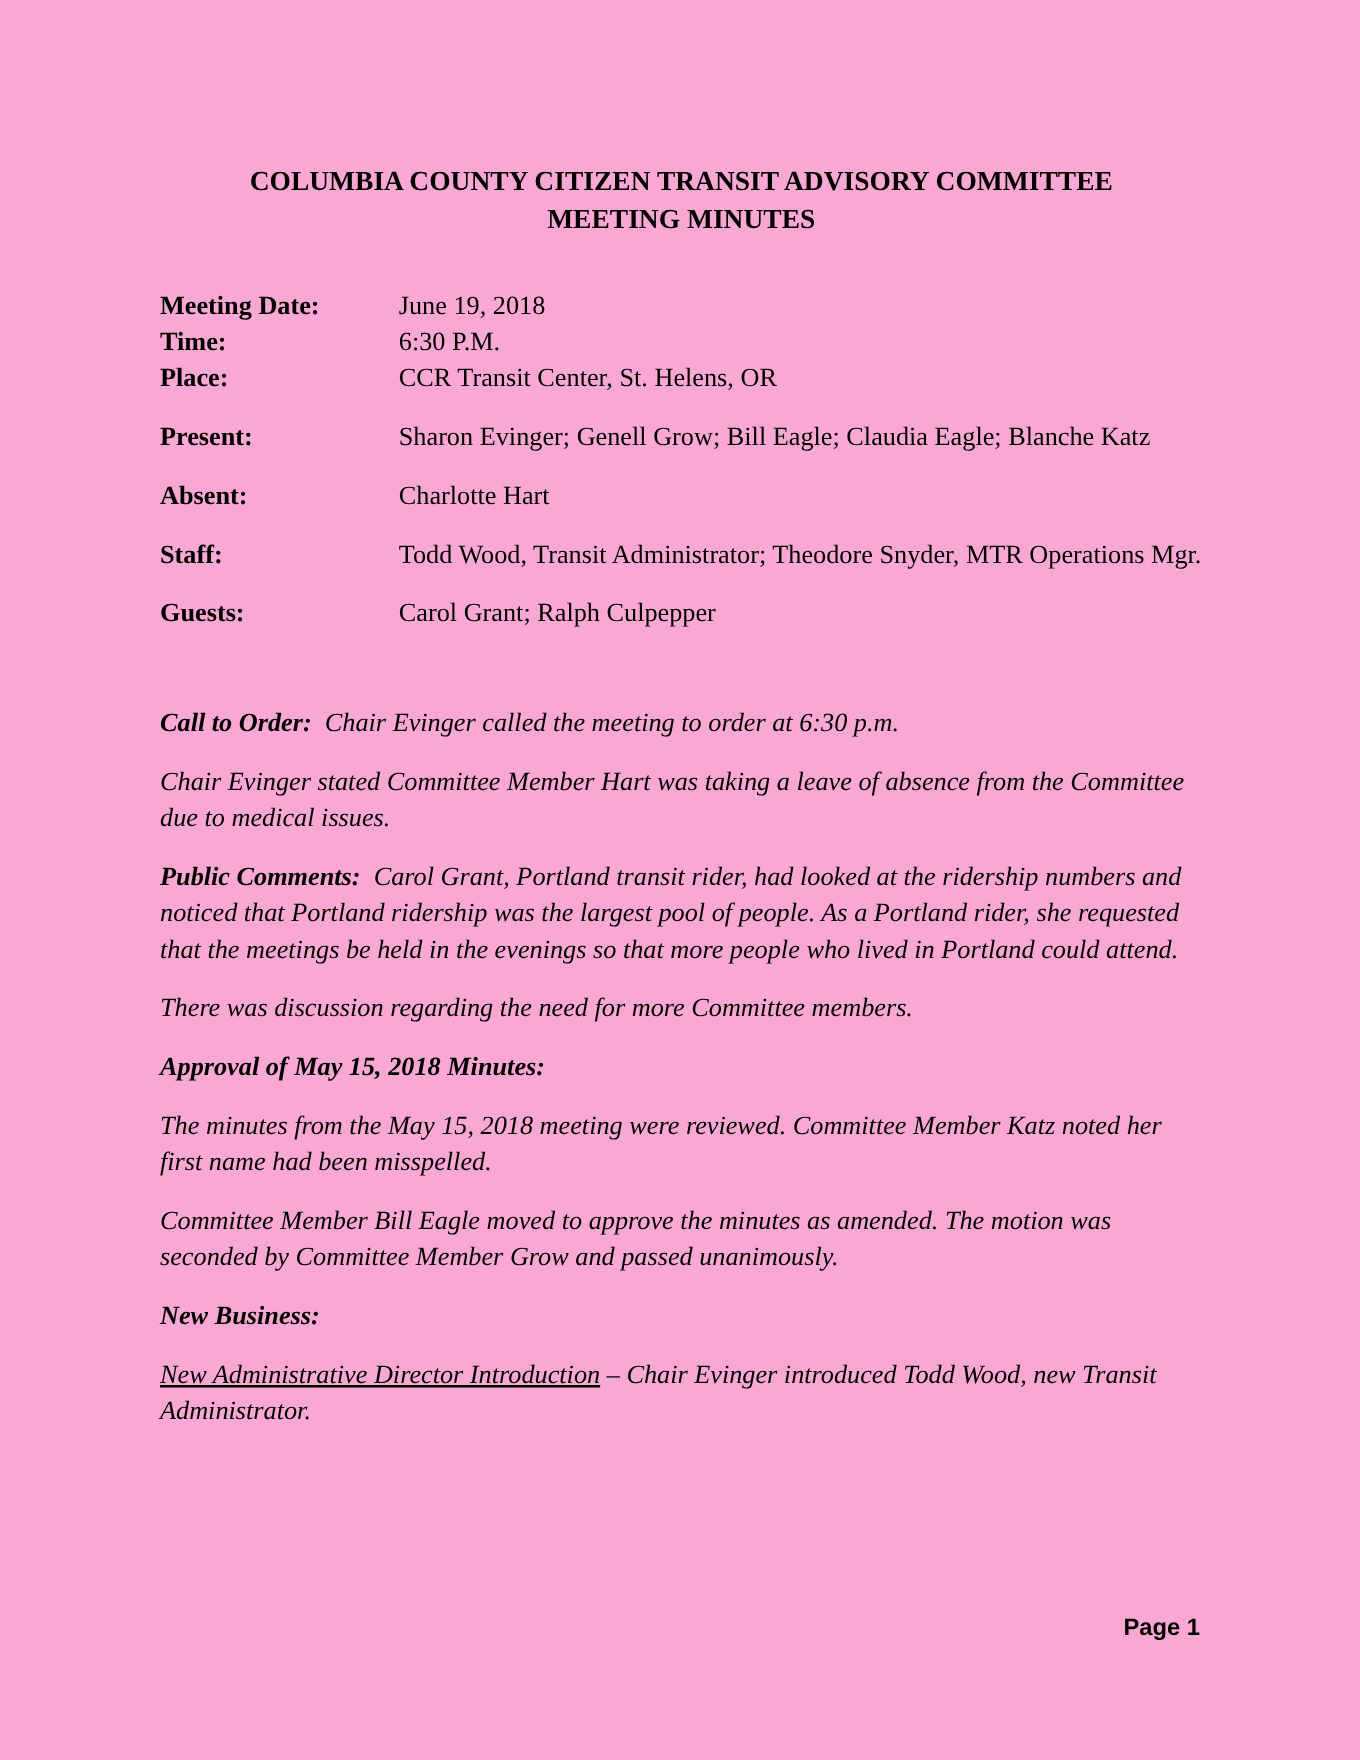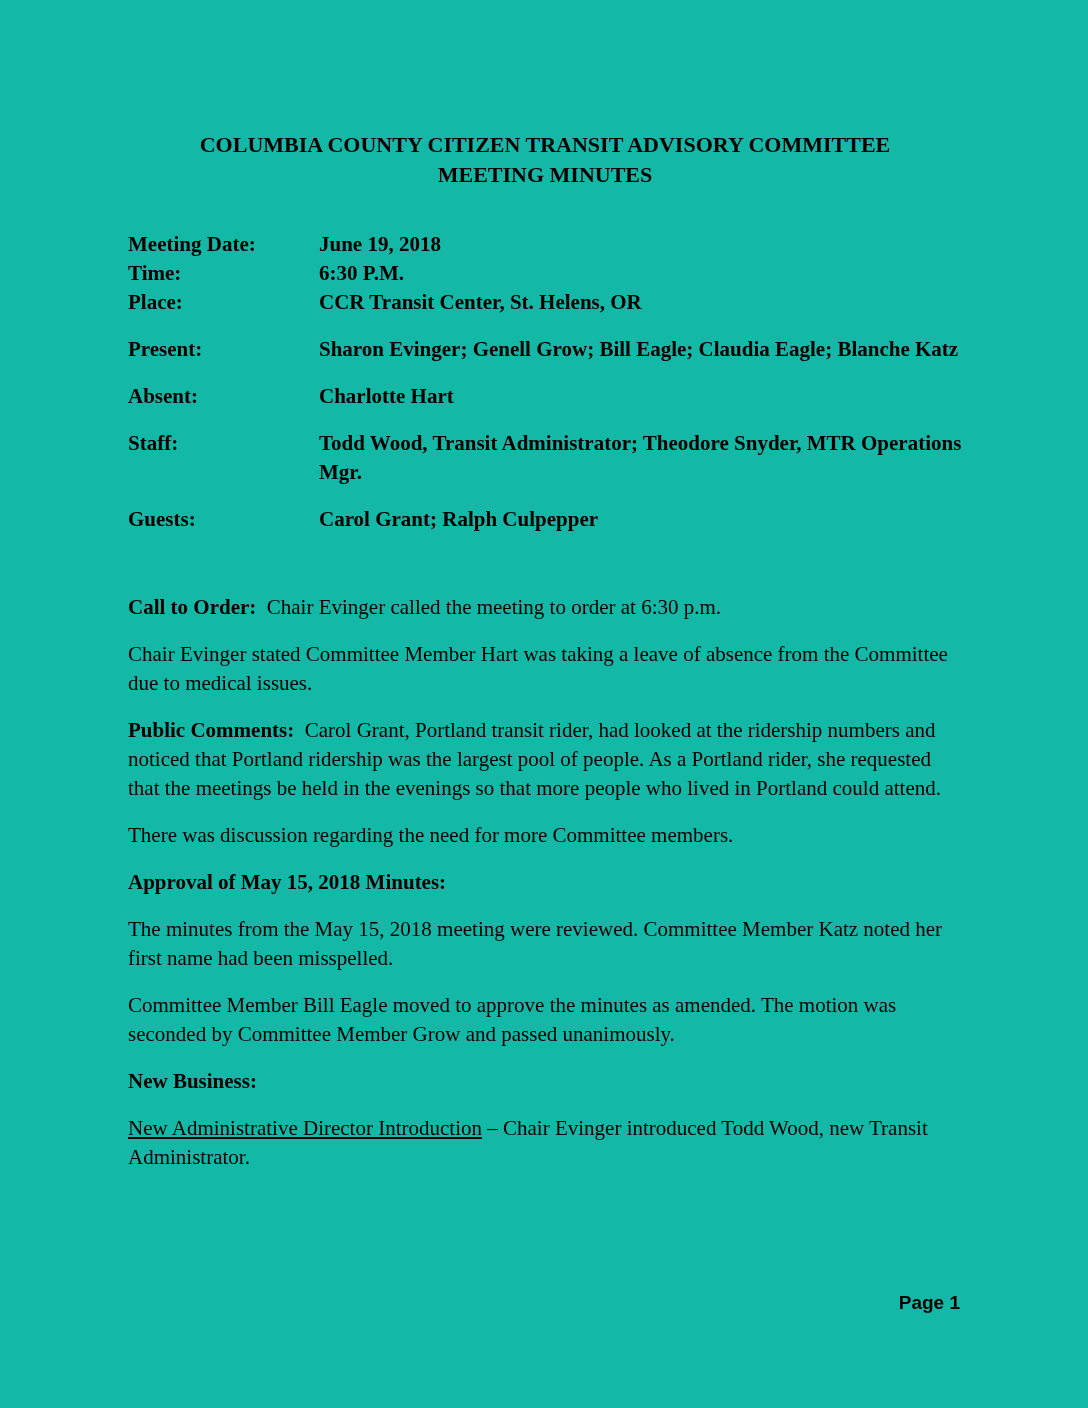--- a/index.html
+++ b/index.html
@@ -4,21 +4,21 @@
 <style>
   html, body {
     margin: 0;
     padding: 0;
     background: #ffffff;
   }
   .page {
     position: relative;
     width: 1088px;
     height: 1408px;
-    background: #14b8a6;
+    background: #f9a8d4;
     color: #000000;
     font-family: "Liberation Serif", serif;
     font-size: 21px;
     line-height: 29px;
     overflow: hidden;
   }
   .content {
     position: absolute;
     left: 128px;
     top: 0;
@@ -42,25 +42,25 @@
   .meta-row.spaced {
     margin-top: 18px;
   }
   .meta-label {
     font-weight: bold;
     flex: 0 0 145px;
     width: 145px;
   }
   .meta-value {
     flex: 1 1 auto;
-    font-weight: bold;
   }
   p.para {
     margin: 18px 0 0 0;
     white-space: pre-wrap;
+    font-style: italic;
   }
   p.para.first-body {
     margin-top: 59px;
   }
   .lead-label {
     font-weight: bold;
   }
   .underline {
     text-decoration: underline;
   }

